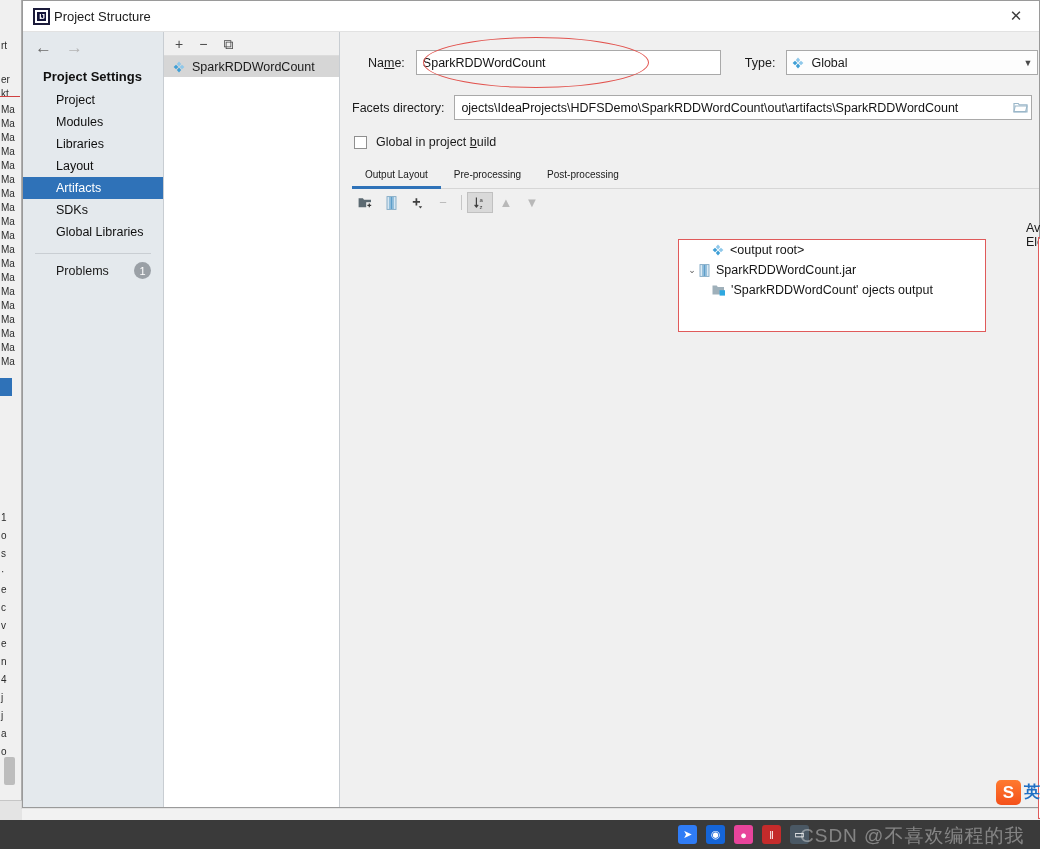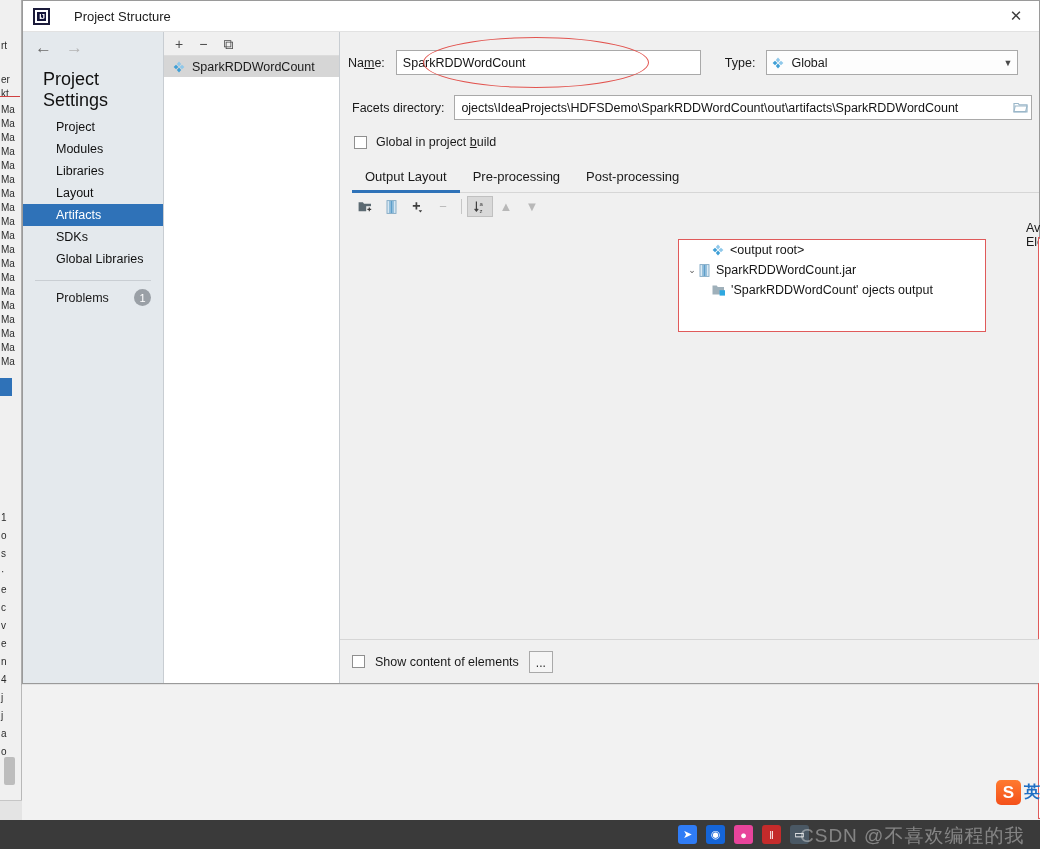--- a/index.html
+++ b/index.html
@@ -15,59 +15,59 @@
   #bg-ide { position:absolute; left:0; top:0; width:1040px; height:820px; background:#f2f2f2; }
   #bg-ide-toolstrip { position:absolute; left:0; top:0; width:22px; height:820px; background:#f0f0f0; border-right:1px solid #b8b8b8; }
   .bg-frag { position:absolute; left:1px; font-size:10px; color:#2b2b2b; font-family:"Liberation Sans", sans-serif; white-space:nowrap;text-align:right; }
   #bg-redline { position:absolute; left:0; width:20px; height:1px; background:#d04040; top:96px; }
   #bg-blue { position:absolute; left:0; top:378px; width:12px; height:18px; background:#2f72b8; }
   #bg-scroll { position:absolute; left:4px; top:757px; width:11px; height:28px; background:#bdbdbd; border-radius:2px; }
   #bg-bottom-strip { position:absolute; left:0; top:800px; width:22px; height:20px; background:#e4e4e4; border-top:1px solid #c6c6c6; }
 
   
   #dialog {
-    position:absolute; left:22px; top:0; width:1018px; height:684px;
+    position:absolute; left:22px; top:0; width:1018px; height:808px;
     background:#f0f0f0; border:1px solid #9a9a9a;
     box-shadow:0 0 0 1px rgba(0,0,0,.06);
   }
   #titlebar {
     height:31px; background:#ffffff; border-bottom:1px solid #e2e2e2;
     display:flex; align-items:center; padding-left:10px; position:relative;
   }
   #ij-logo {
     width:17px; height:17px; flex:0 0 auto; position:relative;
     background:#ffffff; border:2px solid #1b1b3a;
   }
   #ij-logo:before {
     content:""; position:absolute; left:2px; top:2px; right:2px; bottom:2px;
     background:#14143a;
   }
   #ij-logo span {
     position:absolute; left:0; top:0; right:0; bottom:0; color:#fff;
     font-size:8px; font-weight:bold; display:flex; align-items:center; justify-content:center;
     letter-spacing:-1px; z-index:2;
   }
-  #dialog-title { margin-left:24px; font-size:13px; color:#1c1c1c; }
+  #dialog-title { margin-left:4px; font-size:13px; color:#1c1c1c; }
   #close-btn {
     position:absolute; right:0; top:0; width:46px; height:30px;
     display:flex; align-items:center; justify-content:center;
     font-size:15px; color:#3c3c3c; cursor:default;
   }
 
   #dialog-body { position:absolute; left:0; top:31px; right:0; bottom:0; display:flex; }
 
   
   #nav {
     width:141px; background:#e4e9ed; border-right:1px solid #c8cdd2;
     position:relative; flex:0 0 auto;
   }
   #nav-arrows { height:30px; display:flex; align-items:center; padding-left:12px; gap:14px; }
   .nav-arrow { font-size:17px; color:#6b6b6b; line-height:1; cursor:default; }
   .nav-arrow.dim { color:#b4b4b4; }
-  .nav-group { font-weight:normal; font-size:18px; padding:7px 0 5px 20px; color:#101010; }
+  .nav-group { font-weight:bold; font-size:13px; padding:7px 0 5px 20px; color:#101010; }
   .nav-item { padding:4px 0 4px 33px; font-size:12.5px; color:#101010; cursor:default; }
   .nav-item.selected { background:#2f72b8; color:#ffffff; }
   #nav-sep { margin:10px 12px 4px 12px; height:1px; background:#c9ced3; }
   #nav-problems { display:flex; align-items:center; padding:4px 0 4px 33px; }
   #nav-problems-label { font-size:12.5px; }
   #problems-badge {
     margin-left:auto; margin-right:12px;
     width:17px; height:17px; border-radius:50%;
     background:#9aa0a6; color:#fff; font-size:11px;
     display:flex; align-items:center; justify-content:center;
@@ -83,21 +83,21 @@
   #artifact-row {
     display:flex; align-items:center; gap:7px; height:21px;
     padding-left:9px; background:#d6d6d6; cursor:default;
   }
   #artifact-row-label { font-size:12.5px; }
 
   
   #right { flex:1 1 auto; position:relative; background:#f0f0f0; }
 
   .field-row { display:flex; align-items:center; position:relative; }
-  #name-row { margin:18px 0 0 8px; }
+  #name-row { margin:18px 0 0 28px; }
   .field-label { font-size:12.5px; color:#1a1a1a; }
   .field-label u { text-decoration:underline; }
 
   .txtinput {
     background:#ffffff; border:1px solid #a9a9a9; height:25px;
     display:flex; align-items:center; padding:0 6px; font-size:12.5px; color:#141414;
   }
   #name-input { width:305px; margin-left:11px; }
 
   #type-label { margin-left:24px; }
@@ -114,21 +114,21 @@
     white-space:nowrap; overflow:hidden;
   }
   #outdir-folder-icon { position:absolute; right:5px; top:4px; }
 
   #include-row { margin:15px 0 0 14px; display:flex; align-items:center; gap:9px; }
   .chk { width:13px; height:13px; background:#fff; border:1px solid #8f8f8f; flex:0 0 auto; }
   #include-label { font-size:12.5px; }
 
   
   #tabs { margin:17px 0 0 12px; display:flex; gap:0; border-bottom:1px solid #d6d6d6; }
-  .tab { padding:3px 13px 8px 13px; font-size:13px; color:#1a1a1a; cursor:default; position:relative; }
+  .tab { padding:3px 13px 8px 13px; font-size:10px; color:#1a1a1a; cursor:default; position:relative; }
   .tab.active:after {
     content:""; position:absolute; left:0; right:0; bottom:-1px; height:3px; background:#2f72b8;
   }
 
   
   #layout-header { display:flex; align-items:center; height:27px; margin-left:12px; }
   #layout-toolbar { display:flex; align-items:center; gap:0; }
   .lt-btn { width:26px; height:21px; display:flex; align-items:center; justify-content:center; font-size:13px; color:#4b4b4b; cursor:default; }
   .lt-btn.pressed { background:#d9d9d9; border:1px solid #c0c0c0; }
   .lt-btn.dim { color:#b8b8b8; }
@@ -499,25 +499,20 @@
           </div>
           <div class="avail-row" style="padding-left: 30px;">
             <span class="twisty"></span>
           </div>
           <div class="avail-row" style="padding-left: 30px;">
             <span class="twisty"></span>
           </div>
         </div>
       <div id="avail-redbox"></div>
 
-      <div id="bottom-bar">
-        <span class="chk"></span>
-        <span id="show-content-label">Show content of elements</span>
-        <span id="ellipsis-btn">...</span>
-      </div>
 
     </div>
   </div>
 
   <div id="name-ellipse"></div>
 </div>
 
 <div id="sogou">
   <div id="sogou-logo">S</div>
   <div id="sogou-mode">英</div>

